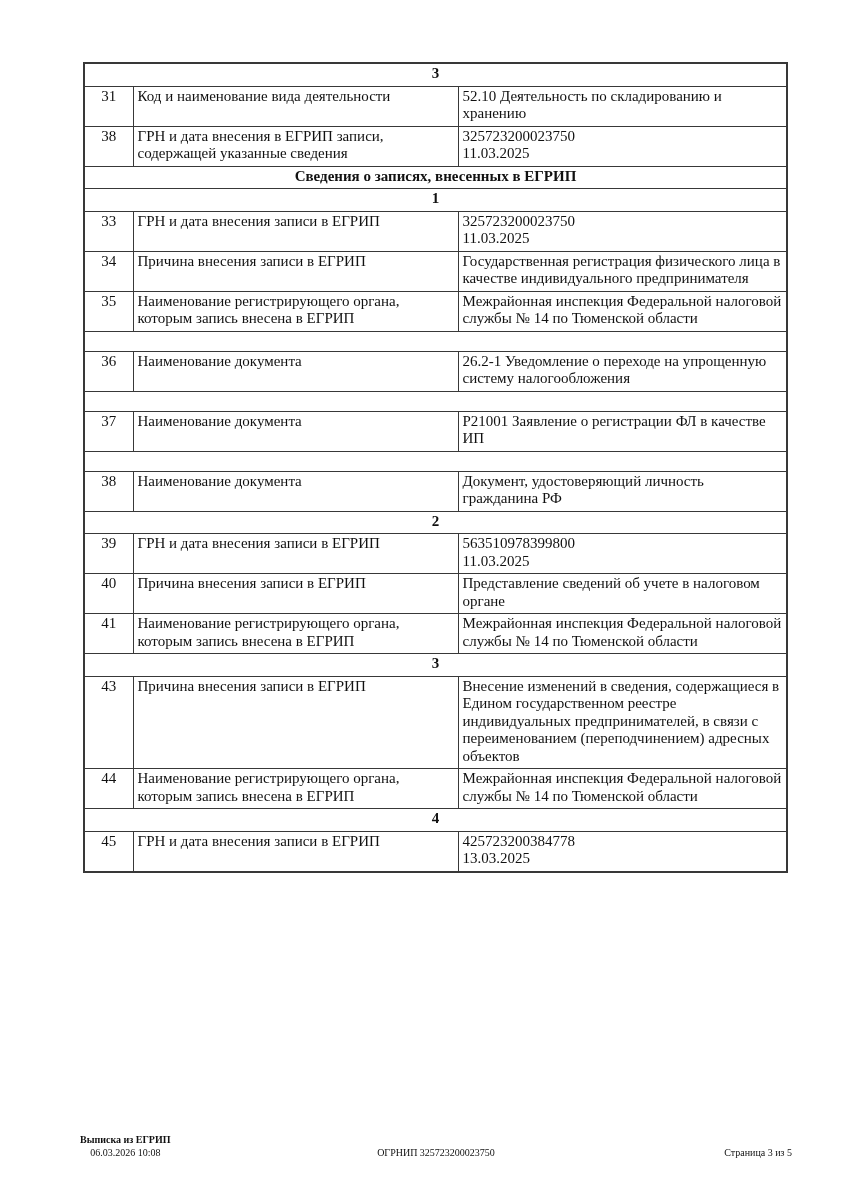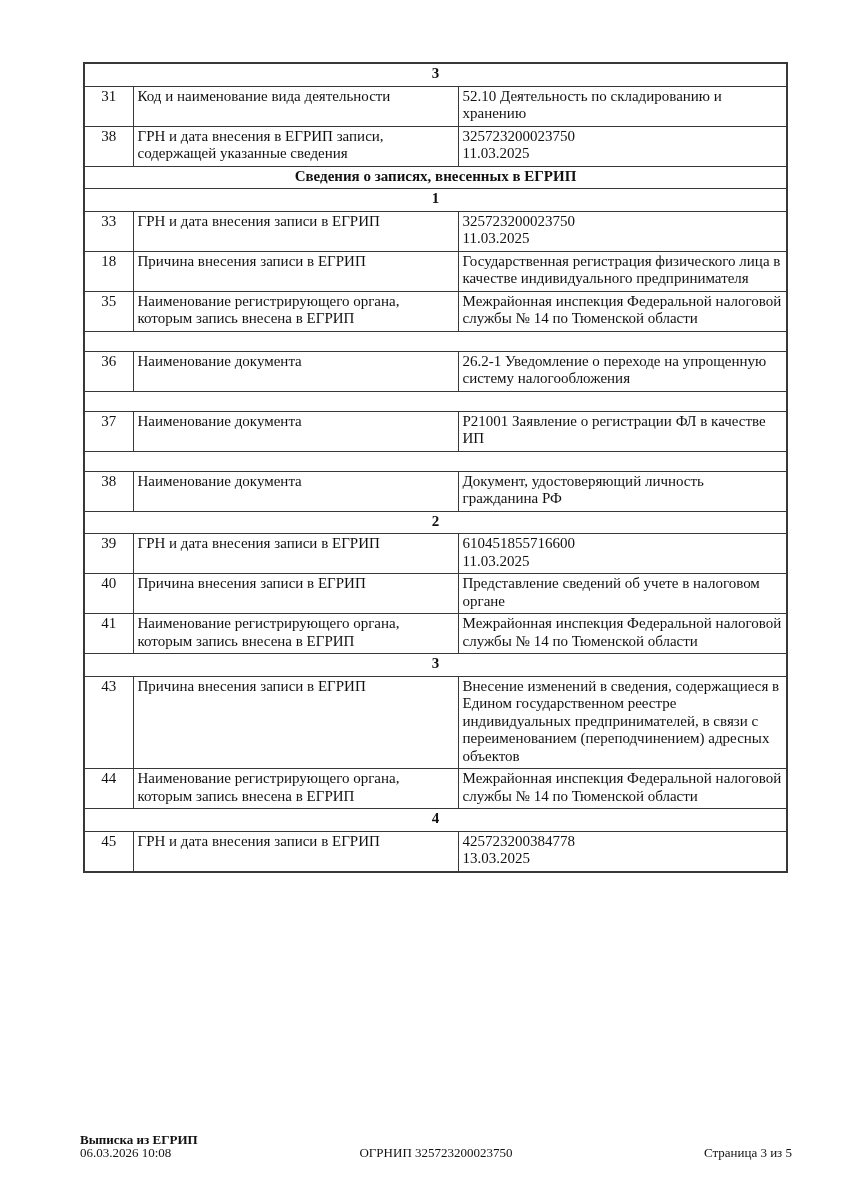--- a/index.html
+++ b/index.html
@@ -47,22 +47,23 @@
     height: 15px;
     padding: 1px 4px 3px 4px;
   }
   .footer {
     position: absolute;
     left: 80px;
     top: 1134px;
     width: 712px;
     display: flex;
     align-items: flex-end;
-    font-size: 13px;
+    font-size: 10px;
     line-height: 12.5px;
+    text-align: center;
   }
   .footer .footer-left-line1 {
     font-weight: bold;
   }
   .footer .footer-center {
     position: absolute;
     left: 50%;
     transform: translateX(-50%);
     bottom: 0;
   }
@@ -108,21 +109,21 @@
         </tr>
         <tr>
           <td class="num-cell">33</td>
           <td class="label-cell">ГРН и дата внесения записи в ЕГРИП</td>
           <td class="value-cell">
             <div>325723200023750</div>
             <div>11.03.2025</div>
           </td>
         </tr>
         <tr>
-          <td class="num-cell">18</td>
+          <td class="num-cell">34</td>
           <td class="label-cell">Причина внесения записи в ЕГРИП</td>
           <td class="value-cell">
             <div>Государственная регистрация физического лица в качестве индивидуального предпринимателя</div>
           </td>
         </tr>
         <tr>
           <td class="num-cell">35</td>
           <td class="label-cell">Наименование регистрирующего органа, которым запись внесена в ЕГРИП</td>
           <td class="value-cell">
             <div>Межрайонная инспекция Федеральной налоговой службы № 14 по Тюменской области</div>
@@ -158,21 +159,21 @@
             <div>Документ, удостоверяющий личность гражданина РФ</div>
           </td>
         </tr>
         <tr>
           <td colspan="3" class="section-cell">2</td>
         </tr>
         <tr>
           <td class="num-cell">39</td>
           <td class="label-cell">ГРН и дата внесения записи в ЕГРИП</td>
           <td class="value-cell">
-            <div>610451855716600</div>
+            <div>563510978399800</div>
             <div>11.03.2025</div>
           </td>
         </tr>
         <tr>
           <td class="num-cell">40</td>
           <td class="label-cell">Причина внесения записи в ЕГРИП</td>
           <td class="value-cell">
             <div>Представление сведений об учете в налоговом органе</div>
           </td>
         </tr>

